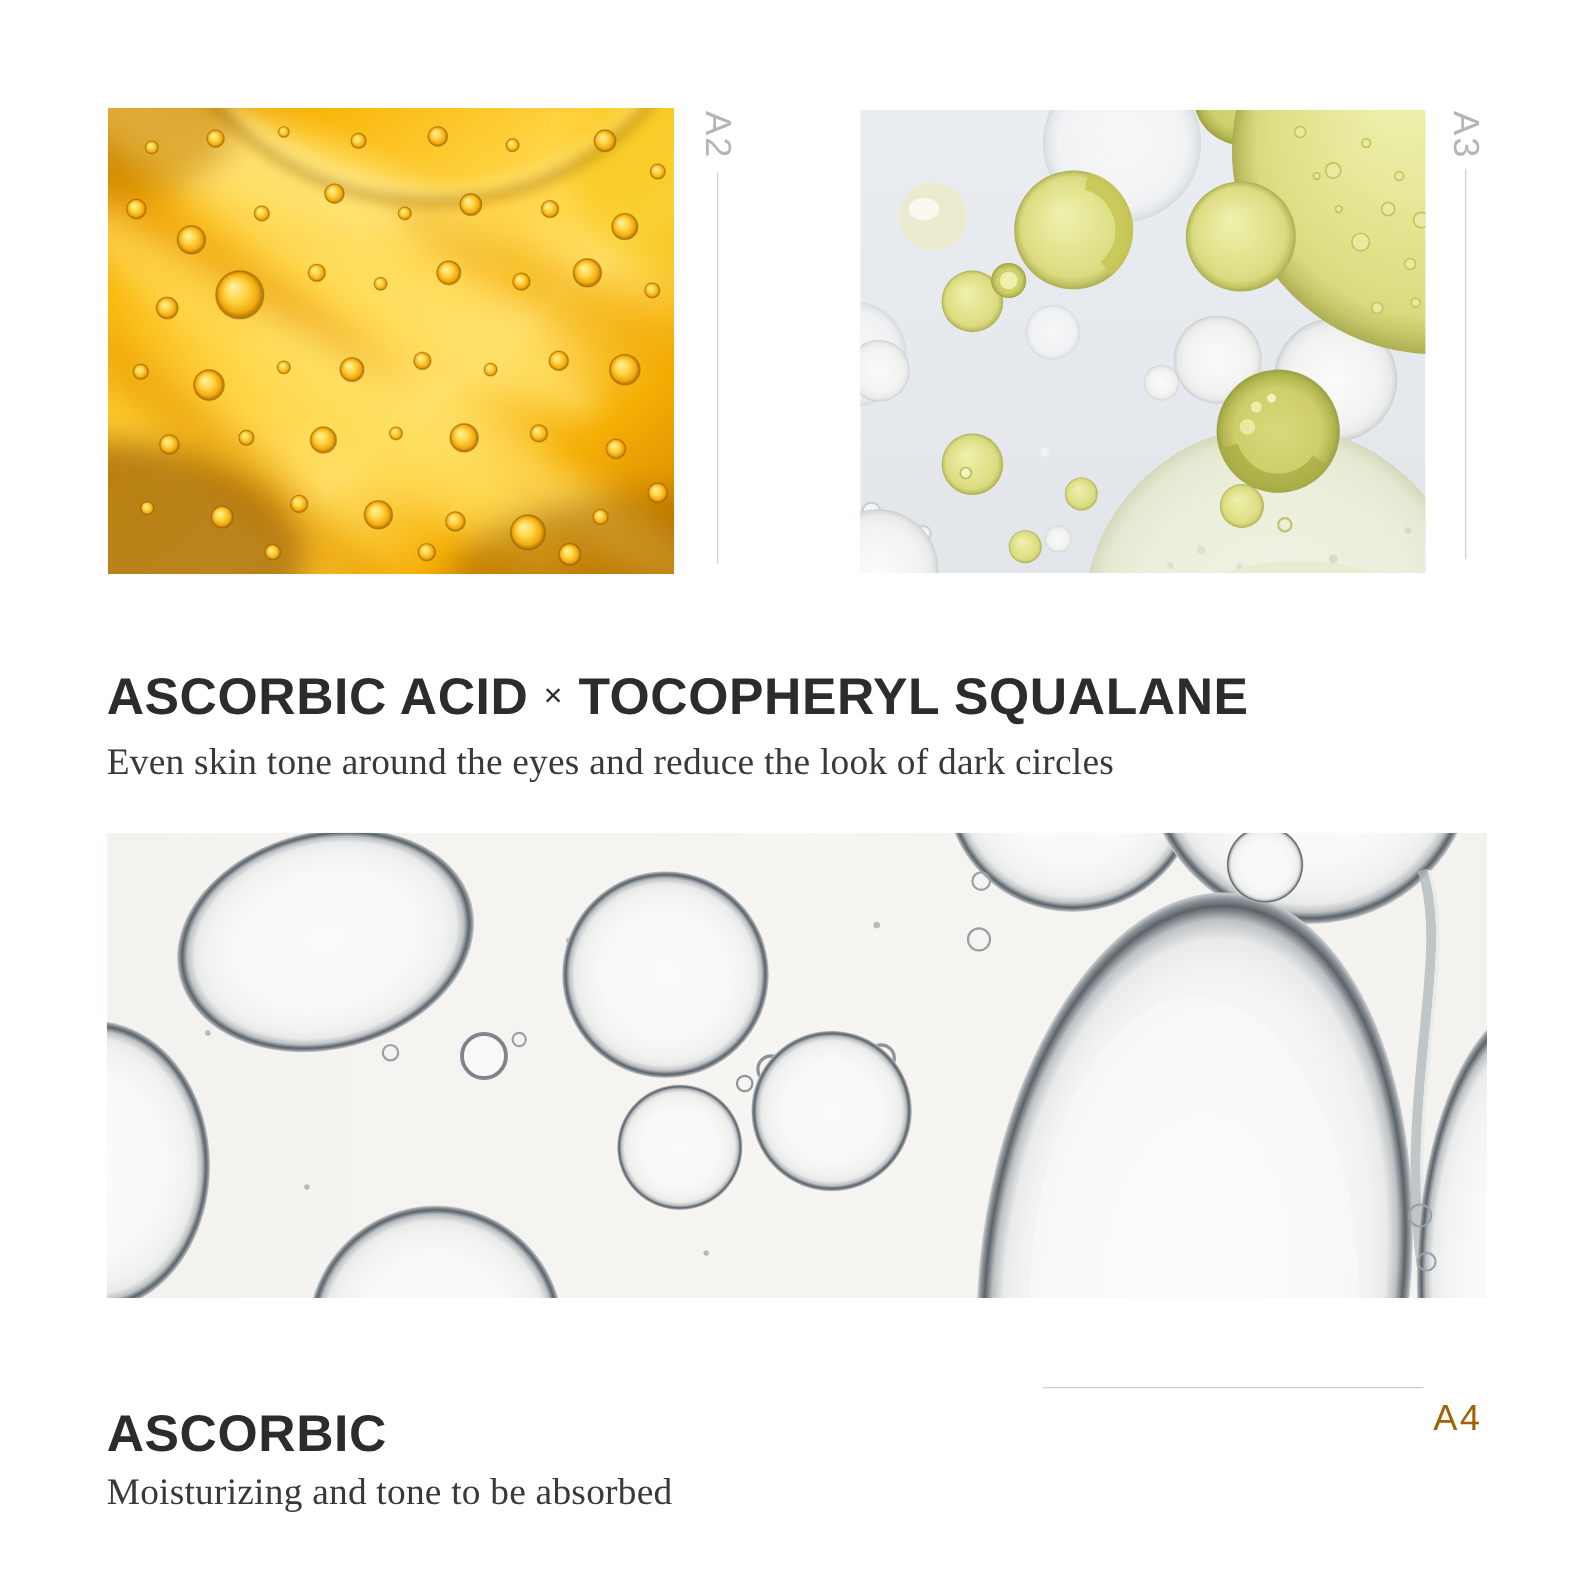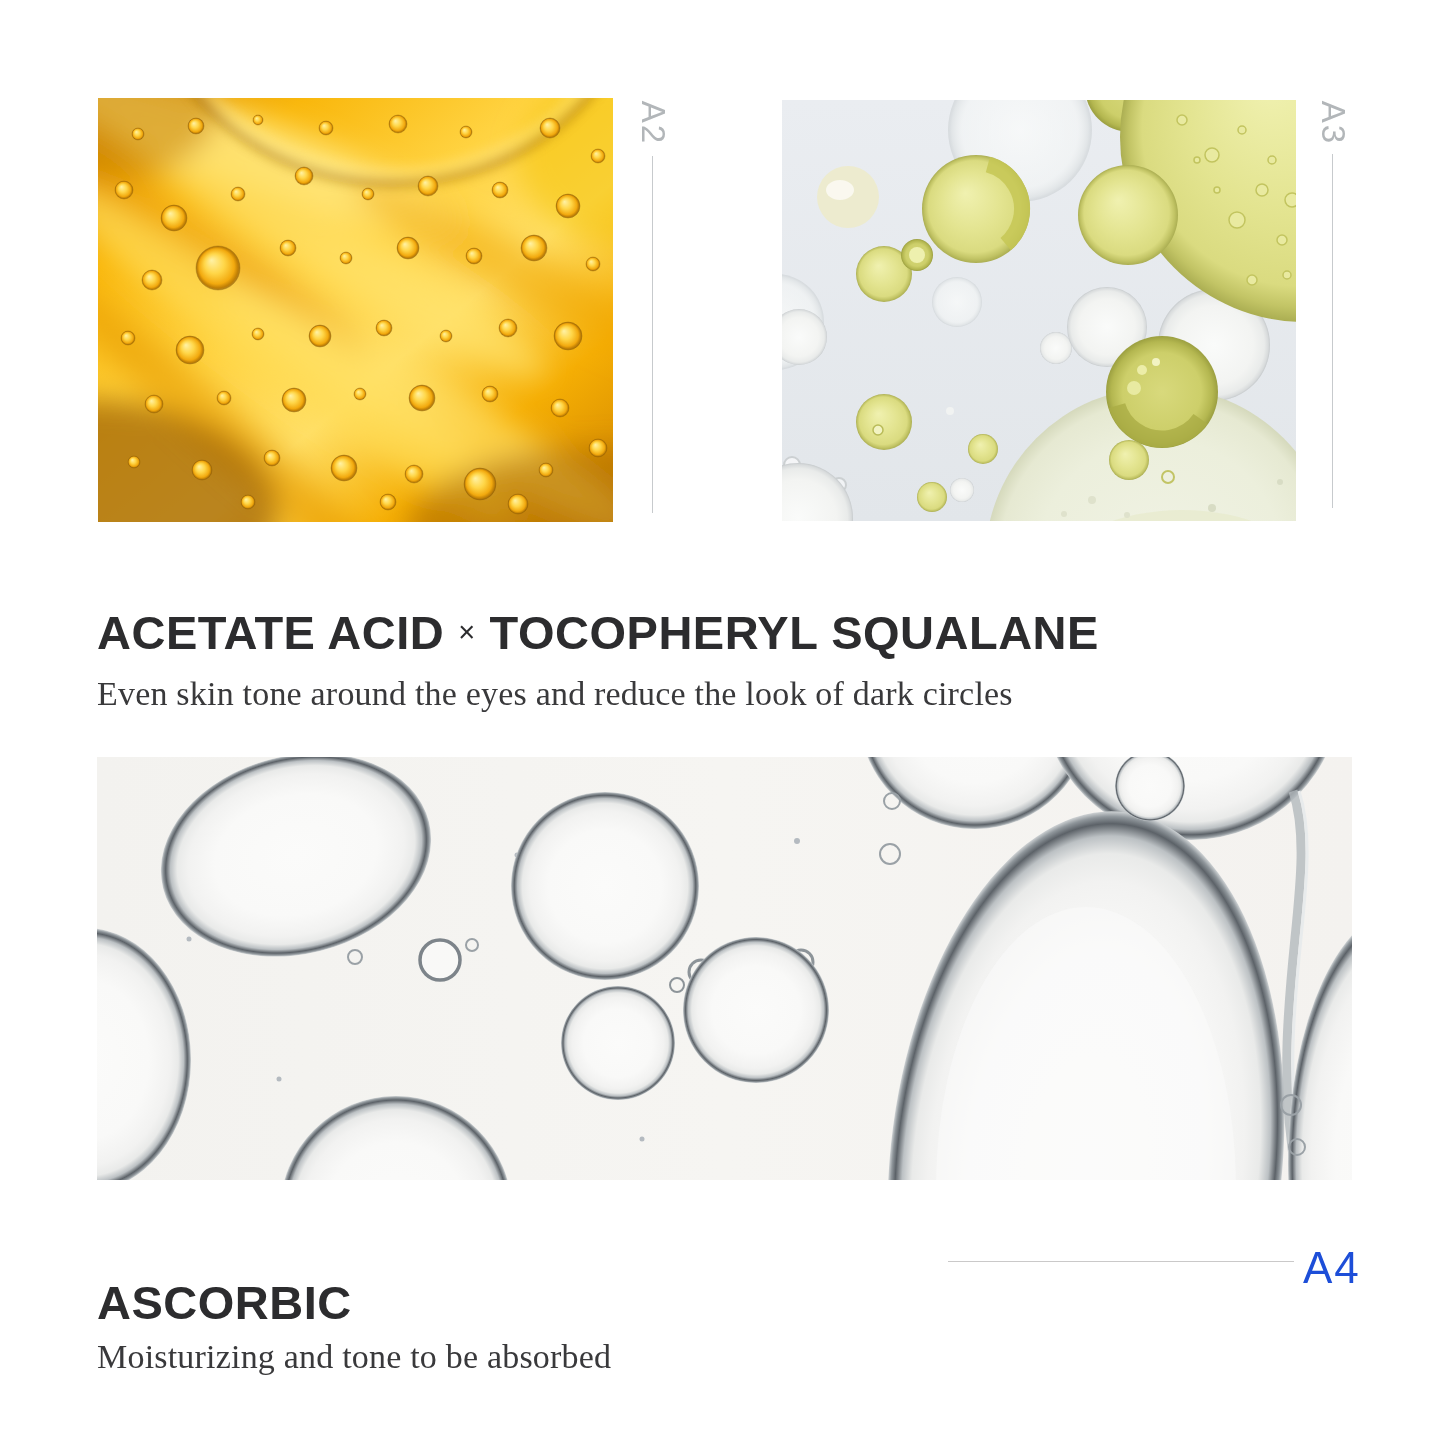--- a/index.html
+++ b/index.html
@@ -15,22 +15,23 @@
   .photo-squalane { left:97px;  top:757px; width:1255px; height:423px; }
 
   .v-callout-label {
     position:absolute; color:#b2b6b9; font-size:33px; font-weight:400;
     letter-spacing:2px; transform:translate(-50%,-50%) rotate(90deg);
     white-space:nowrap;
   }
   .v-line { position:absolute; width:1px; background:#c7cacd; }
   .h-line { position:absolute; height:1px; background:#cac9c9; }
   .h-callout-label {
-    position:absolute; color:#1d4ed8; font-size:44px; letter-spacing:2px;
+    position:absolute; color:#a16207; font-size:33px; letter-spacing:2px;
     white-space:nowrap;
+    margin-top:27px;
   }
 
   .heading {
     position:absolute; font-weight:700; font-size:47px; letter-spacing:.5px;
     color:#2c2c2e; white-space:nowrap; line-height:1;
   }
   .heading .times {
     font-size:29px; font-weight:400; color:#2c2c2e;
     vertical-align:7px; margin:0 14px;
   }
@@ -261,21 +262,21 @@
         <circle cx="374" cy="262" r="4" fill="#f2f3c2"></circle>
         <circle cx="347" cy="360" r="20" fill="url(#olv)"></circle>
         <circle cx="386" cy="377" r="6" fill="none" stroke="#c2c465" stroke-width="2"></circle>
       </g>
     </svg>
   </figure>
 
   <span id="a3-label" class="v-callout-label">A3</span>
   <span id="a3-line" class="v-line"></span>
 
-  <h1 id="vitamin-heading" class="heading"><span>ACETATE ACID</span><span class="times">×</span><span>TOCOPHERYL SQUALANE</span></h1>
+  <h1 id="vitamin-heading" class="heading"><span>ASCORBIC ACID</span><span class="times">×</span><span>TOCOPHERYL SQUALANE</span></h1>
   <p id="vitamin-subtitle" class="subtitle">Even skin tone around the eyes and reduce the look of dark circles</p>
 
   <figure class="photo photo-squalane">
     <svg viewBox="0 0 1255 423" preserveAspectRatio="none">
       <defs>
         <linearGradient id="sbg" x1="0" y1="0" x2="1" y2="0">
           <stop offset="0" stop-color="#f3f2ef"></stop>
             <stop offset=".5" stop-color="#f6f5f2"></stop>
           <stop offset="1" stop-color="#f4f2ef"></stop>
         </linearGradient>

